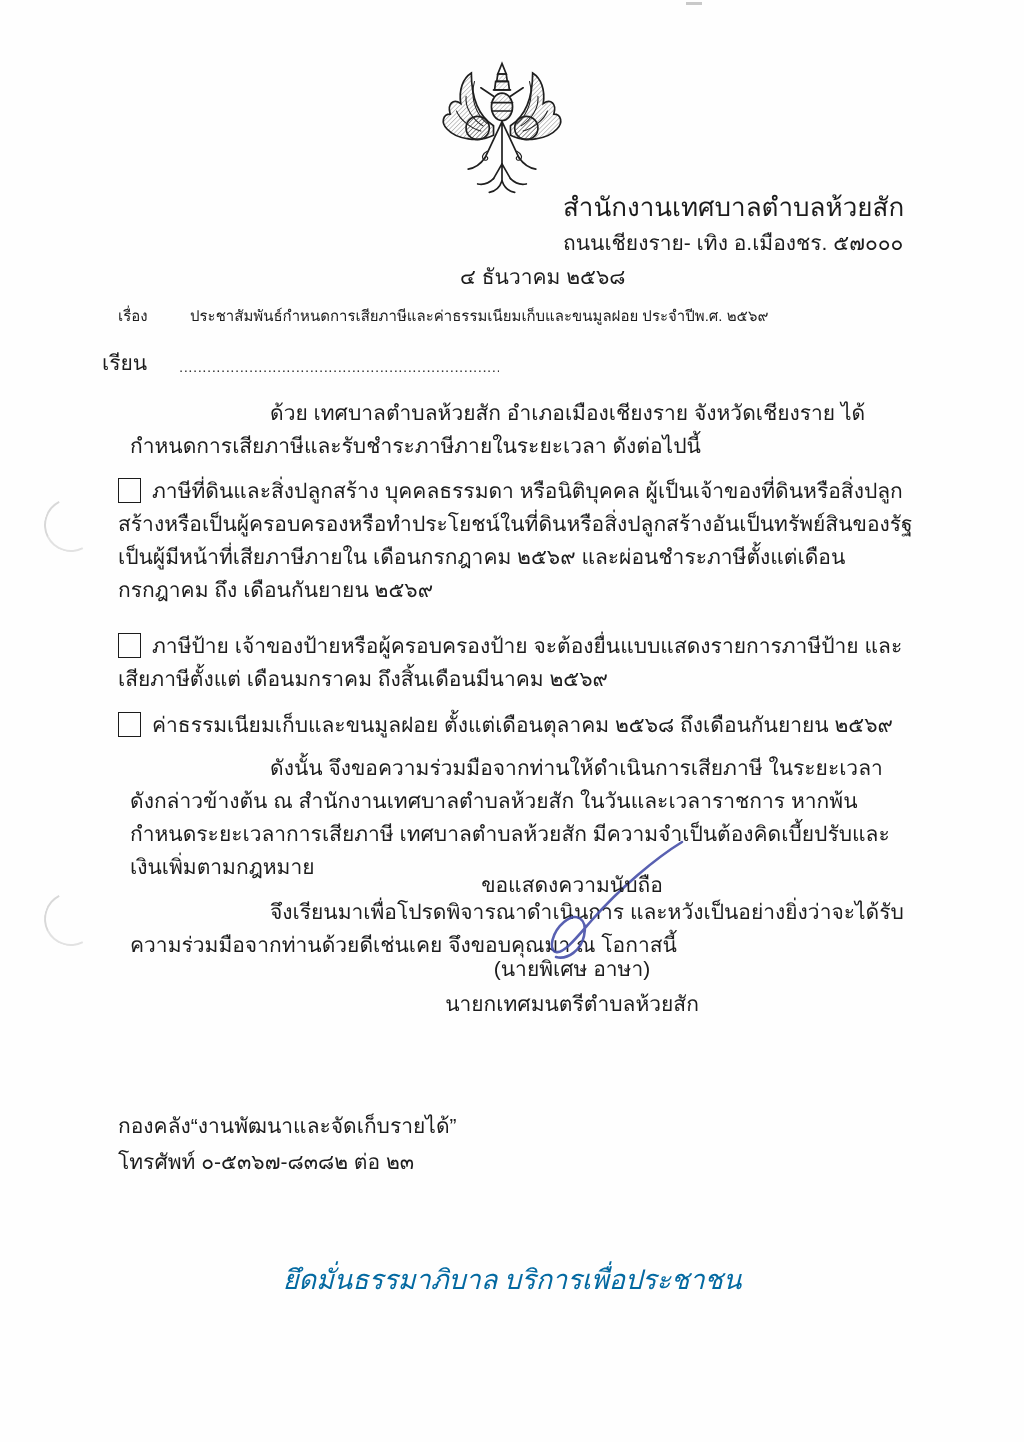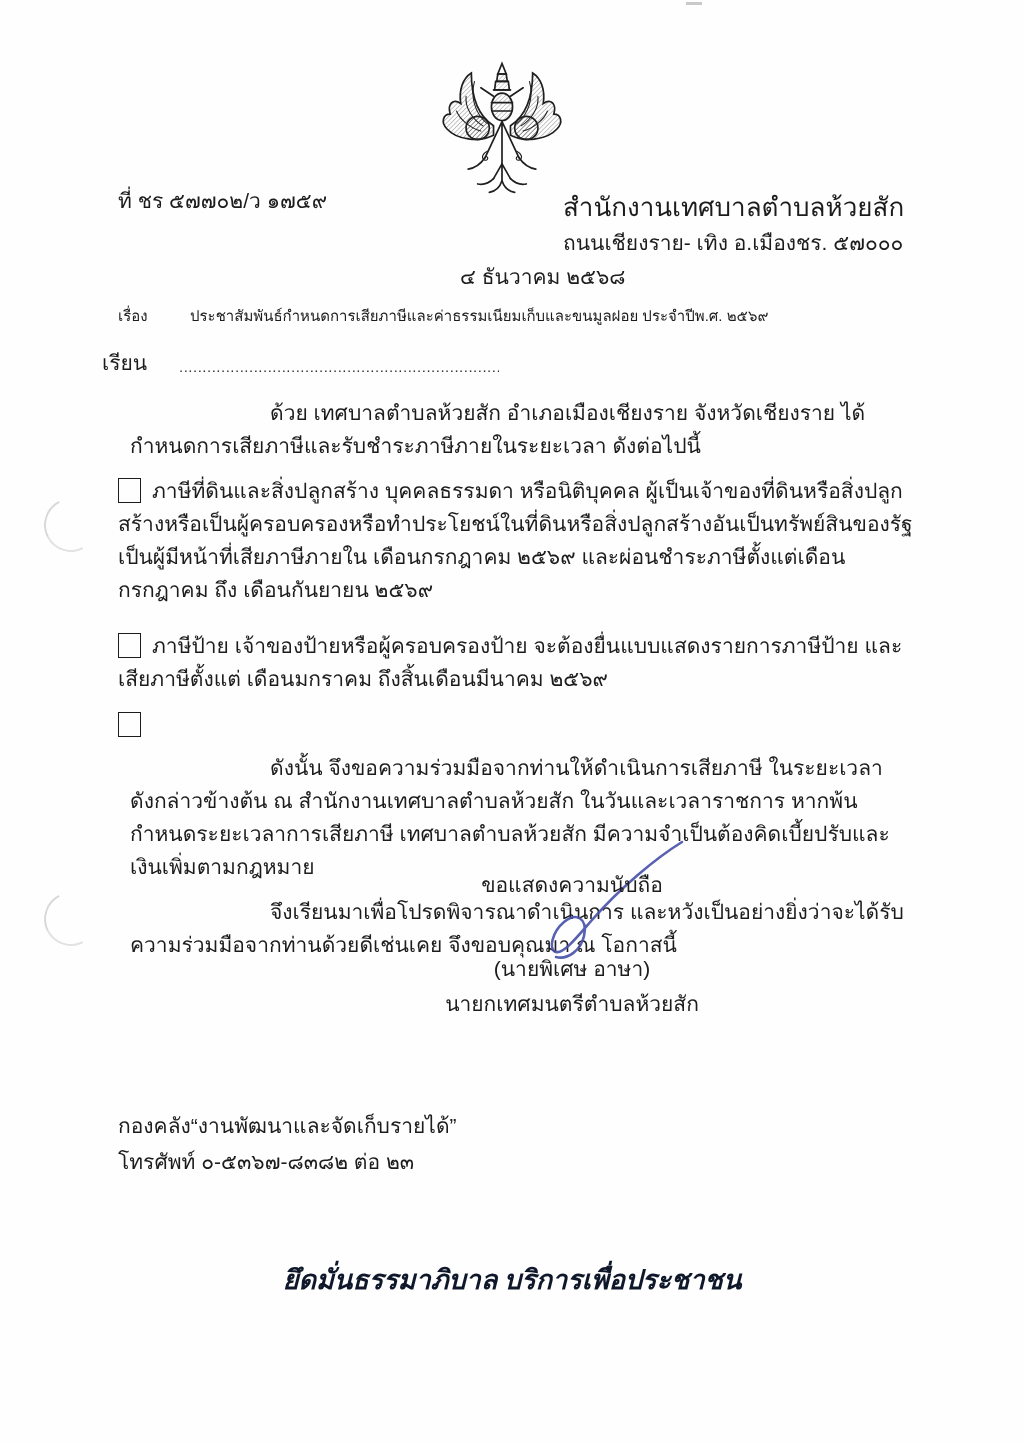--- a/index.html
+++ b/index.html
@@ -37,23 +37,23 @@
     vertical-align:-5px;margin-right:11px;
   }
   .closing{left:372px;top:868px;width:400px;text-align:center;font-size:21px;}
   .salutation{line-height:34px;}
   .signer-name{margin-top:50px;line-height:34px;}
   .signer-title{margin-top:1px;line-height:34px;}
   .signature{left:518px;top:836px;width:172px;height:132px;pointer-events:none;}
   .contact{left:118px;top:1108px;font-size:21px;line-height:36px;}
   .slogan{
     left:0;top:1258px;width:1024px;text-align:center;
-    font-size:27px;font-weight:bold;font-style:italic;
+    font-size:27px;font-weight:normal;font-style:italic;
     font-family:"Liberation Serif","DejaVu Serif",serif;
-    color:#0f172a;
+    color:#0369a1;
   }
   
   .punch{
     width:50px;height:50px;border-radius:50%;
     border:2px solid transparent;
     border-left-color:#c4c4c4;border-bottom-color:#d4d4d4;
     transform:rotate(18deg);
     opacity:.65;
   }
   .punch1{left:44px;top:498px;}
@@ -99,21 +99,20 @@
 
       <path d="M70 58 L54 92 M70 58 L70 98 M70 58 L86 92"></path>
       <path d="M54 92 C50 98 44 102 38 103 M86 92 C90 98 96 102 102 103"></path>
       <path d="M70 98 L62 112 M70 98 L70 114 M70 98 L78 112"></path>
       <path d="M62 112 C58 116 52 118 47 117 M78 112 C82 116 88 118 93 117 M70 114 C68 120 64 124 58 125 M70 114 C72 120 76 124 82 125"></path>
 
       <path d="M56 86 C52 88 50 92 53 94 C56 96 58 92 55 91 M84 86 C88 88 90 92 87 94 C84 96 82 92 85 91" stroke-width="1.1"></path>
     </svg>
   </div>
 
-  <div class="abs ref">ที่ ชร ๕๗๗๐๒/ว ๑๗๕๙</div>
   <div class="abs office1">สำนักงานเทศบาลตำบลห้วยสัก</div>
   <div class="abs office2">ถนนเชียงราย- เทิง อ.เมืองชร.  ๕๗๐๐๐</div>
   <div class="abs date">๔  ธันวาคม  ๒๕๖๘</div>
 
   <div class="abs subject-row">
     <span class="subject-label">เรื่อง</span>
     <span>ประชาสัมพันธ์กำหนดการเสียภาษีและค่าธรรมเนียมเก็บและขนมูลฝอย ประจำปีพ.ศ.  ๒๕๖๙</span>
   </div>
 
   <div class="abs to-row">
@@ -126,21 +125,21 @@
 
     <div class="check-item c1">
       <span class="cb"></span><span>ภาษีที่ดินและสิ่งปลูกสร้าง บุคคลธรรมดา หรือนิติบุคคล  ผู้เป็นเจ้าของที่ดินหรือสิ่งปลูกสร้างหรือเป็นผู้ครอบครองหรือทำประโยชน์ในที่ดินหรือสิ่งปลูกสร้างอันเป็นทรัพย์สินของรัฐ เป็นผู้มีหน้าที่เสียภาษีภายใน เดือนกรกฎาคม ๒๕๖๙ และผ่อนชำระภาษีตั้งแต่เดือนกรกฎาคม ถึง เดือนกันยายน  ๒๕๖๙</span>
     </div>
 
     <div class="check-item c2">
       <span class="cb"></span><span>ภาษีป้าย เจ้าของป้ายหรือผู้ครอบครองป้าย จะต้องยื่นแบบแสดงรายการภาษีป้าย และเสียภาษีตั้งแต่ เดือนมกราคม ถึงสิ้นเดือนมีนาคม ๒๕๖๙</span>
     </div>
 
     <div class="check-item c3">
-      <span class="cb"></span>
+      <span class="cb"></span><span>ค่าธรรมเนียมเก็บและขนมูลฝอย  ตั้งแต่เดือนตุลาคม  ๒๕๖๘  ถึงเดือนกันยายน ๒๕๖๙</span>
     </div>
 
     <p class="para p2">ดังนั้น จึงขอความร่วมมือจากท่านให้ดำเนินการเสียภาษี  ในระยะเวลาดังกล่าวข้างต้น ณ สำนักงานเทศบาลตำบลห้วยสัก  ในวันและเวลาราชการ  หากพ้นกำหนดระยะเวลาการเสียภาษี  เทศบาลตำบลห้วยสัก  มีความจำเป็นต้องคิดเบี้ยปรับและเงินเพิ่มตามกฎหมาย</p>
     <p class="para p3">จึงเรียนมาเพื่อโปรดพิจารณาดำเนินการ และหวังเป็นอย่างยิ่งว่าจะได้รับความร่วมมือจากท่านด้วยดีเช่นเคย จึงขอบคุณมา ณ  โอกาสนี้</p>
   </div>
 
   <div class="abs signature">
     <svg viewBox="0 0 172 132" fill="none">
       <path d="M164 6 C138 22 102 52 74 84 C60 100 46 118 38 116 C30 114 34 96 46 86 C58 76 70 82 66 100 C63 114 50 124 38 121" stroke="#4a52aa" stroke-width="2.6" stroke-linecap="round" opacity="0.92"></path>
     </svg>

